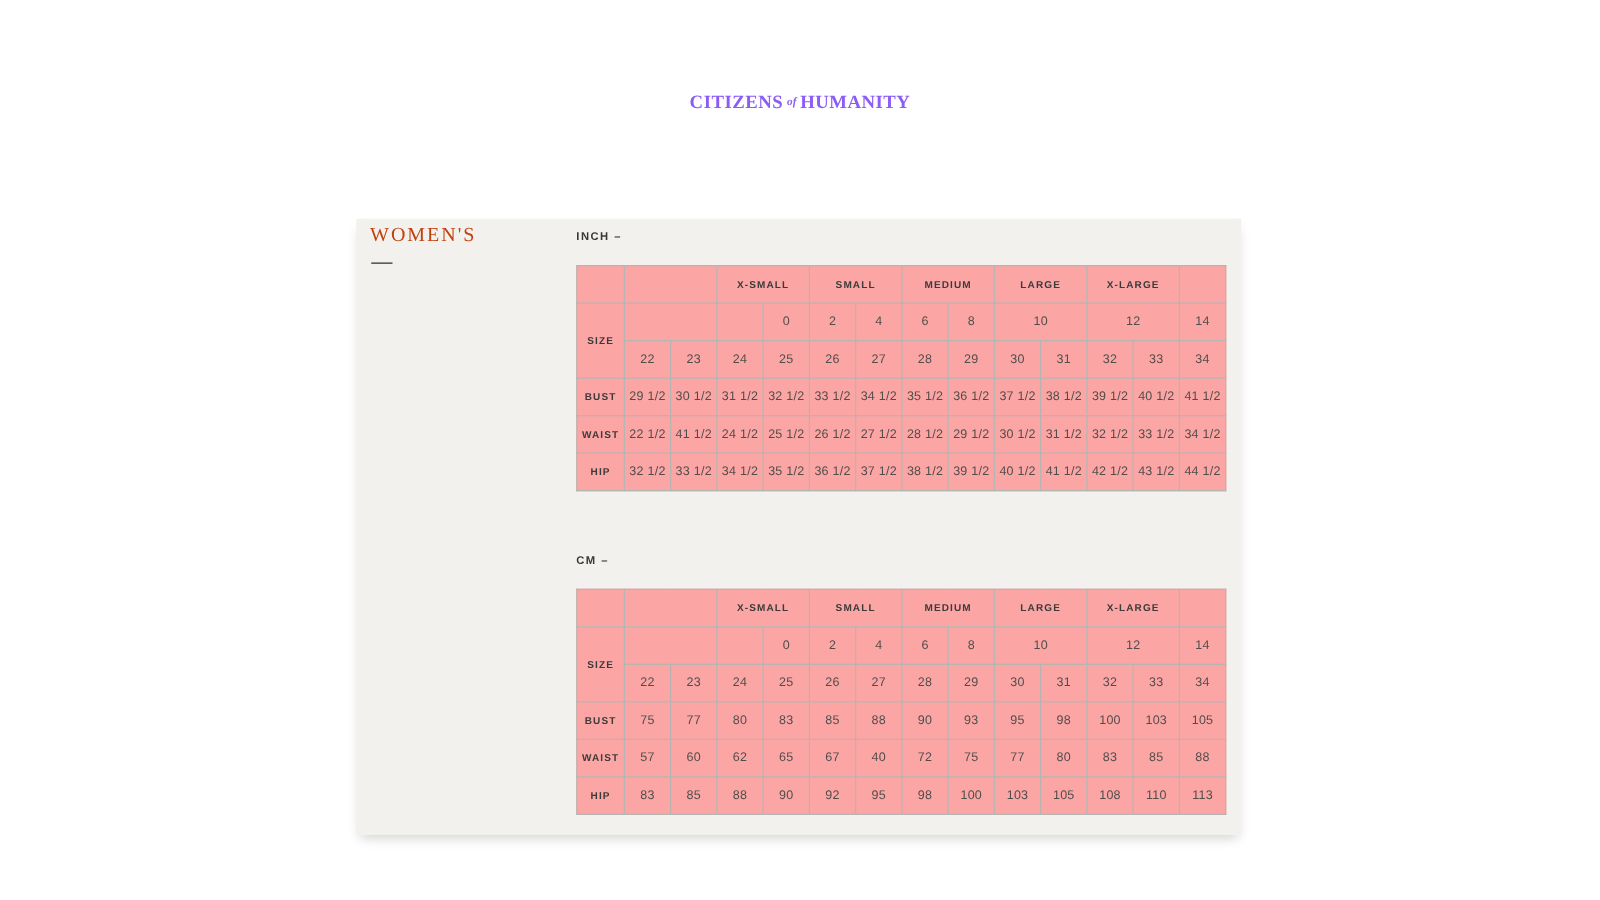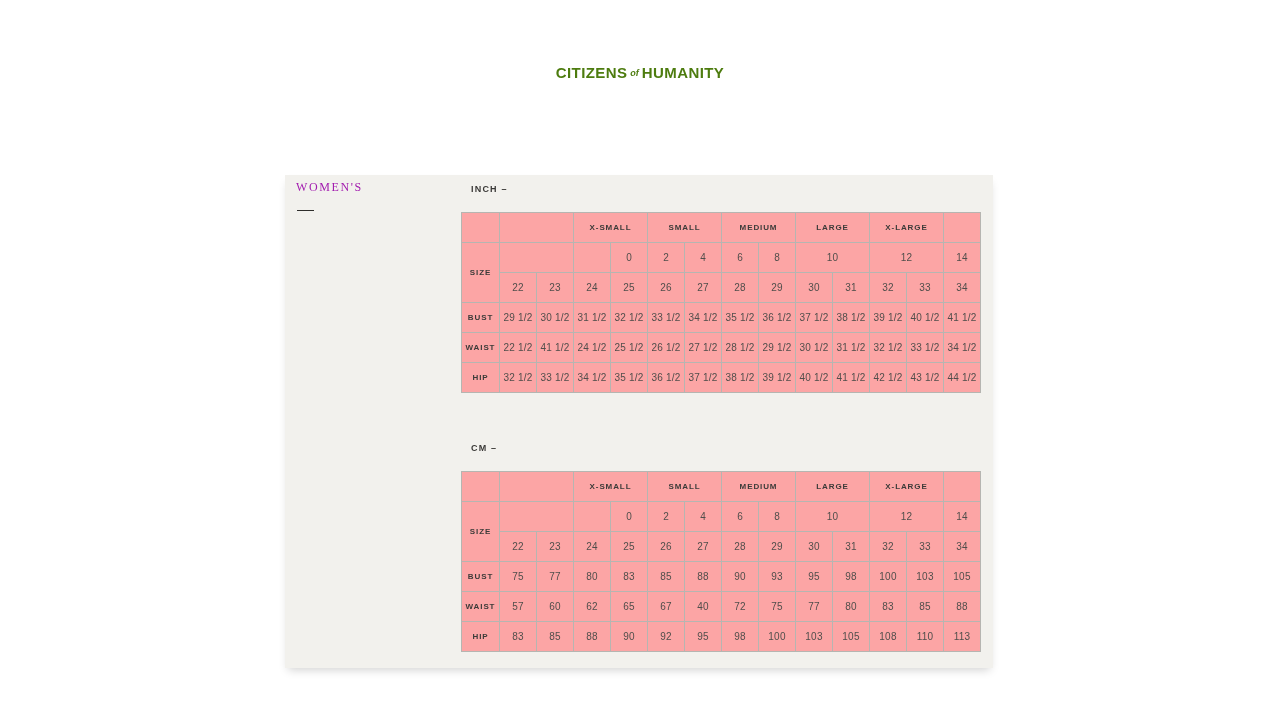--- a/index.html
+++ b/index.html
@@ -2,28 +2,29 @@
 <html><head>
 <meta charset="utf-8">
 <style>
   * { margin: 0; padding: 0; box-sizing: border-box; }
   html, body { width: 1280px; height: 720px; background: #ffffff; overflow: hidden; }
   body { position: relative; font-family: "Liberation Sans", sans-serif; }
 
   
   .logo {
     position: absolute;
-    top: 64px;
+    top: 74px;
     left: 50%;
     transform: translateX(-50%);
     font-weight: bold;
     font-size: 15px;
     letter-spacing: 0.4px;
-    color: #4d7c0f;
+    color: #8b5cf6;
     white-space: nowrap;
+    font-family: Liberation Serif, serif;
   }
   .logo .of {
     font-size: 9px;
     font-style: italic;
     font-weight: bold;
     margin: 0 3px;
     vertical-align: 2px;
     letter-spacing: 0;
   }
 
@@ -37,36 +38,36 @@
     background: #f2f1ed;
     box-shadow: 0 5px 9px -3px rgba(0,0,0,0.18);
   }
 
   .section-title {
     position: absolute;
     left: 11px;
     top: 5px;
     font-family: "Liberation Serif", serif;
     font-weight: normal;
-    font-size: 12px;
+    font-size: 16px;
     letter-spacing: 1.6px;
-    color: #a21caf;
+    color: #c2410c;
   }
   .section-dash {
     position: absolute;
     left: 12px;
     top: 35px;
     width: 17px;
     height: 0;
     border-top: 1.5px solid #2e2d2b;
   }
 
   .unit-label {
     position: absolute;
-    left: 186px;
+    left: 176px;
     font-size: 9px;
     font-weight: bold;
     letter-spacing: 1.2px;
     color: #3a3937;
   }
   .unit-label.inch { top: 9px; }
   .unit-label.cm   { top: 268px; }
 
   table.size-table {
     position: absolute;

